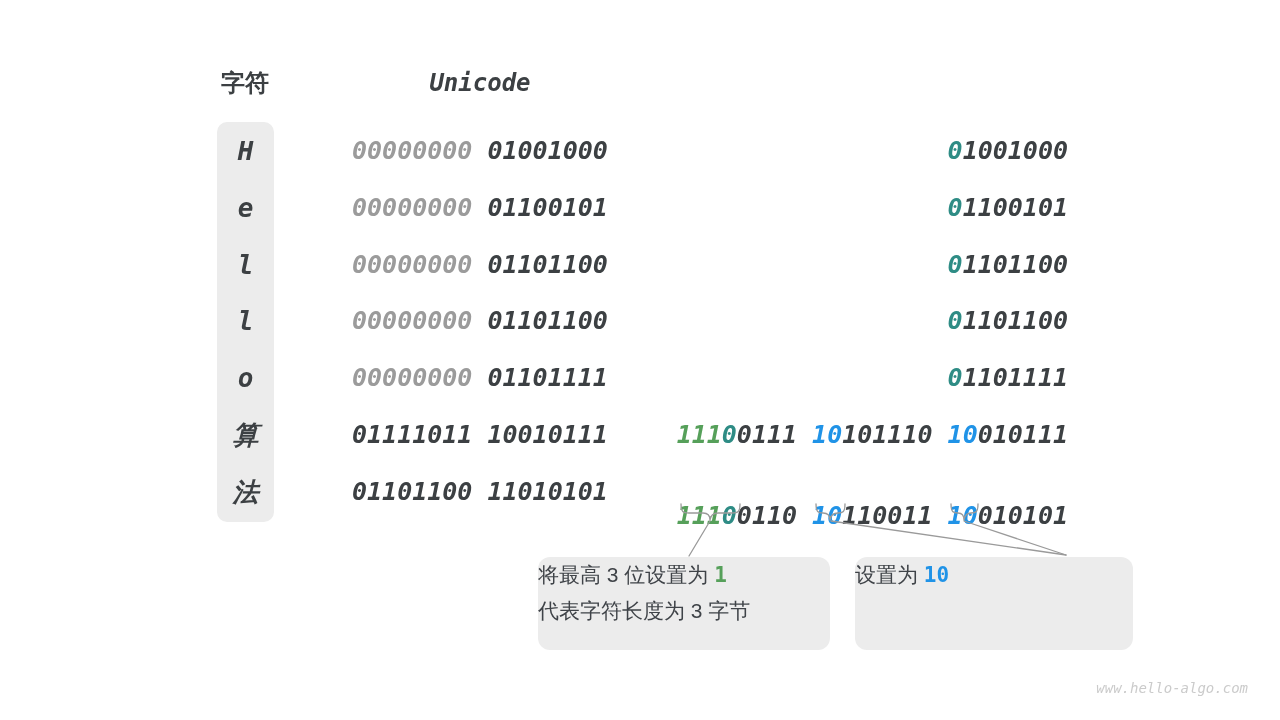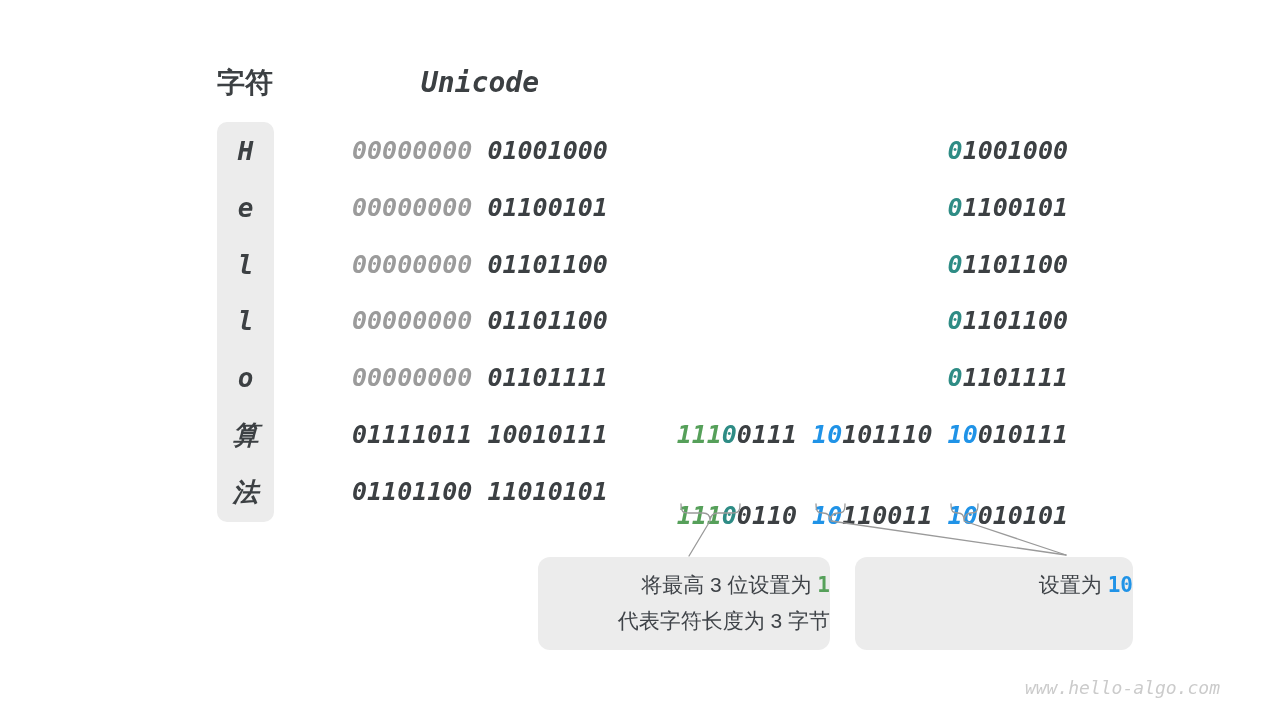--- a/index.html
+++ b/index.html
@@ -6,21 +6,21 @@
   .canvas{
     position:relative;width:1280px;height:720px;background:#ffffff;
     overflow:hidden;
     font-family:"Liberation Sans","DejaVu Sans",sans-serif;
     color:var(--dark,#3c4043);
   }
   .mono{font-family:"DejaVu Sans Mono","Liberation Mono",monospace;font-style:italic;}
   .abs{position:absolute;}
 
   
-  .hdr{font-weight:700;font-size:28px;line-height:34px;text-align:center;color:#3c4043;}
+  .hdr{font-weight:700;font-size:24px;line-height:34px;text-align:center;color:#3c4043;}
   .hdr-char{left:210px;top:66px;width:70px;}
   .hdr-unicode{left:352px;top:66px;width:256px;}
   .hdr-utf8{left:806px;top:66px;width:120px;}
 
   
   .char-col{
     left:217px;top:122px;width:57px;height:400px;
     background:var(--box,#ececec);border-radius:10px;
   }
   .char-cell{
@@ -38,34 +38,34 @@
   .seg-teal {color:var(--teal,#2e8c85);}
   .seg-green{color:var(--green,#56a05a);}
   .seg-blue {color:var(--blue,#2093e7);}
 
   
   .overlay{left:0;top:0;width:1280px;height:720px;pointer-events:none;}
 
   
   .anno{
     background:var(--box,#ececec);border-radius:12px;
-    font-size:21px;color:#3f4348;text-align:right;
-    padding-top:10px;box-sizing:border-box;
+    font-size:21px;color:#3f4348;text-align:left;
+    padding-top:0;box-sizing:border-box;
   }
   .anno-left{left:538px;top:557px;width:292px;height:93px;}
   .anno-right{left:855px;top:557px;width:278px;height:93px;}
   .anno-line{height:36px;line-height:36px;white-space:pre;}
   .anno .seg-green,.anno .seg-blue{
     font-family:"DejaVu Sans Mono","Liberation Mono",monospace;
     font-weight:700;font-size:21px;
   }
 
   .watermark{
-    right:60px;top:678px;height:20px;line-height:20px;
-    font-size:18px;color:var(--wm,#cbcbcb);
+    right:32px;top:678px;height:20px;line-height:20px;
+    font-size:14px;color:var(--wm,#cbcbcb);
   }
 </style>
 </head>
 <body>
 
 <div class="canvas" style="--green: #56a05a; --teal: #2e8c85; --blue: #2093e7; --dark: #3c4043; --gray: #9b9b9b; --box: #ececec; --wm: #cbcbcb;">
 
   <div class="abs hdr hdr-char">字符</div>
   <div class="abs hdr hdr-unicode mono">Unicode</div>
 

